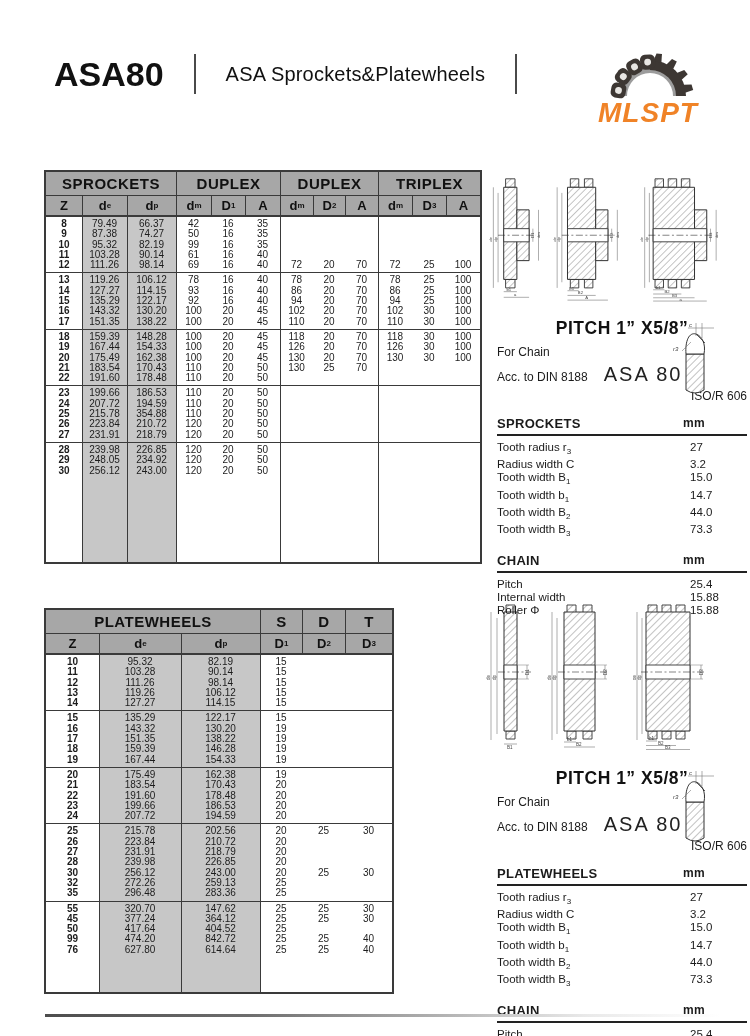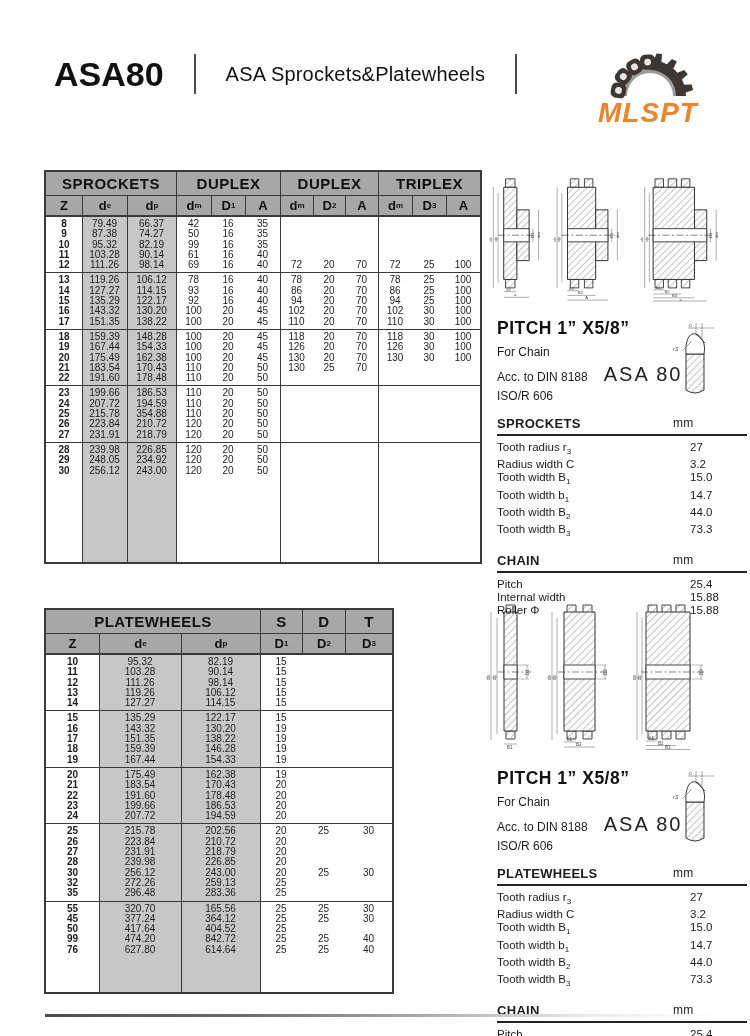--- a/index.html
+++ b/index.html
@@ -33,30 +33,30 @@
   .t-grp:last-child{flex:1;}
   .t-row{display:grid;}
   .t-row > div{text-align:center;font-size:10px;line-height:10.3px;color:#1c1c1c;}
   .t-row > div.zc{font-weight:bold;}
 
   #sprocket-table{left:44px;top:170px;width:434px;height:390px;}
   #platewheel-table{left:44px;top:608px;width:346px;height:382px;}
 
   
   .spec-panel{position:absolute;width:250px;}
-  .spec-title{font-size:17.5px;font-weight:bold;color:#111;margin-bottom:6px;letter-spacing:.5px;}
+  .spec-title{font-size:17.5px;font-weight:bold;color:#111;margin-bottom:6px;letter-spacing:.5px;text-align:center;}
   .spec-note{font-size:12px;margin-bottom:4px;}
   .spec-stdrow{display:flex;align-items:baseline;margin-bottom:3px;}
   .spec-std{font-size:12px;}
   .spec-model{font-size:20px;letter-spacing:2px;margin-left:16px;color:#222;}
-  .spec-iso{font-size:12px;margin-bottom:8px;}
+  .spec-iso{font-size:12px;margin-bottom:8px;text-align:right;}
   .spec-section{margin-top:13px;}
   .spec-head{position:relative;font-weight:bold;font-size:13px;border-bottom:2px solid #222;
              padding-bottom:3px;margin-bottom:5px;letter-spacing:.3px;}
-  .spec-unit{position:absolute;left:176px;top:0;font-weight:normal;font-size:12px;}
+  .spec-unit{position:absolute;left:186px;top:0;font-weight:bold;font-size:12px;}
   .spec-row{position:relative;font-size:11.5px;line-height:13px;}
   .spec-val{position:absolute;left:193px;top:0;}
   #spec-panel-top{left:497px;top:318px;}
   #spec-panel-bottom{left:497px;top:768px;}
 
   
   .drawings-top{position:absolute;left:486px;top:176px;width:260px;display:flex;gap:6px;align-items:flex-start;}
   .drawings-mid{position:absolute;left:483px;top:602px;width:262px;display:flex;gap:8px;align-items:flex-start;}
   .tooth-icon-1{position:absolute;left:650px;top:320px;}
   .tooth-icon-2{position:absolute;left:650px;top:768px;}
@@ -695,21 +695,21 @@
             <div>283.36</div>
             <div>25</div>
             <div></div>
             <div></div>
           </div>
         </div>
         <div class="t-grp">
           <div class="t-row" style="grid-template-columns: 53px 82px 79px 42px 43px 47px;">
             <div class="zc">55</div>
             <div>320.70</div>
-            <div>165.56</div>
+            <div>147.62</div>
             <div>25</div>
             <div>25</div>
             <div>30</div>
           </div>
           <div class="t-row" style="grid-template-columns: 53px 82px 79px 42px 43px 47px;">
             <div class="zc">45</div>
             <div>377.24</div>
             <div>364.12</div>
             <div>25</div>
             <div>25</div>

